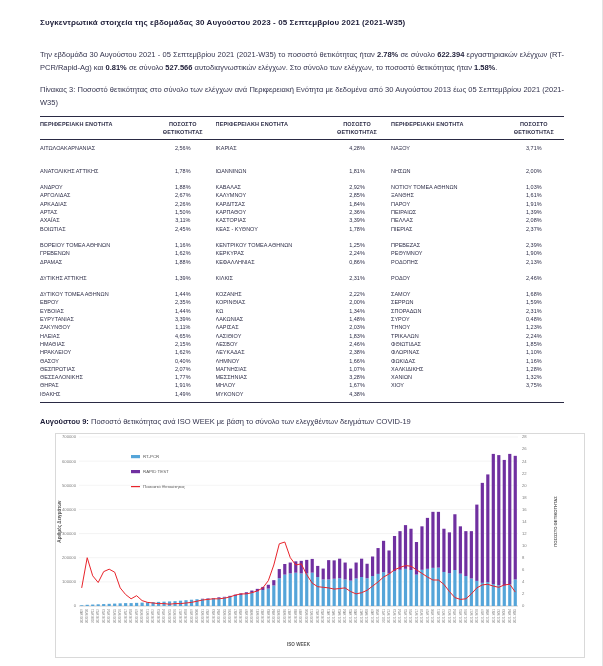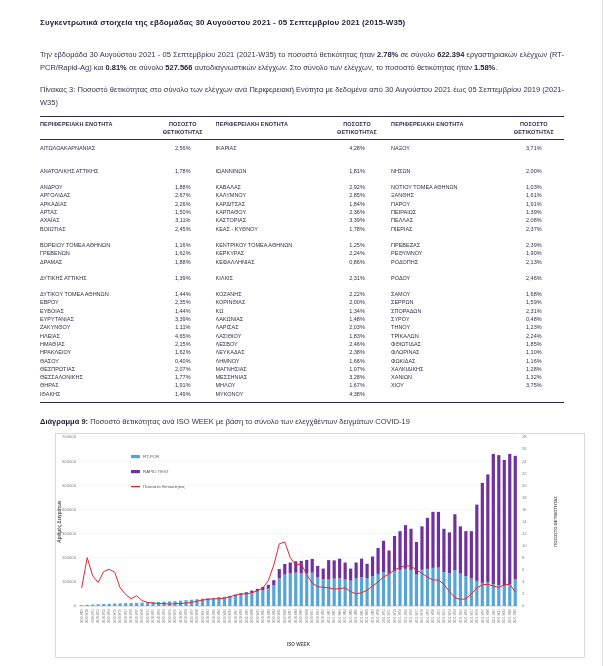--- a/index.html
+++ b/index.html
@@ -27,23 +27,23 @@
   .chart-caption{font-size:7.5px;line-height:13px;margin-top:12px;color:#33334d;}
   .chart-caption b{color:#1d1d38;}
   .chart-panel{margin-left:15px;margin-top:5px;width:528px;height:223px;
                border:1px solid #d9d9d9;background:#fff;}
   svg text{font-family:"Liberation Sans","DejaVu Sans",sans-serif;}
 </style>
 </head>
 <body>
 
 <div class="page">
-  <div class="doc-title">Συγκεντρωτικά στοιχεία της εβδομάδας 30 Αυγούστου 2021 - 05 Σεπτεμβρίου 2021 (2015-W35)</div>
+  <div class="doc-title">Συγκεντρωτικά στοιχεία της εβδομάδας 30 Αυγούστου 2023 - 05 Σεπτεμβρίου 2021 (2021-W35)</div>
   <div class="doc-par"><span>Την εβδομάδα 30 Αυγούστου 2021 - 05 Σεπτεμβρίου 2021 (2021-W35) το ποσοστό θετικότητας ήταν </span><b>2.78%</b><span> σε σύνολο </span><b>622.394</b><span> εργαστηριακών ελέγχων (RT-PCR/Rapid-Ag) και </span><b>0.81%</b><span> σε σύνολο </span><b>527.566</b><span> αυτοδιαγνωστικών ελέγχων. Στο σύνολο των ελέγχων, το ποσοστό θετικότητας ήταν </span><b>1.58%</b><span>.</span></div>
-  <div class="table-caption">Πίνακας 3: Ποσοστό θετικότητας στο σύνολο των ελέγχων ανά Περιφερειακή Ενότητα με δεδομένα από 30 Αυγούστου 2021 έως 05 Σεπτεμβρίου 2019 (2021-W35)</div>
+  <div class="table-caption">Πίνακας 3: Ποσοστό θετικότητας στο σύνολο των ελέγχων ανά Περιφερειακή Ενότητα με δεδομένα από 30 Αυγούστου 2013 έως 05 Σεπτεμβρίου 2021 (2021-W35)</div>
   <div class="ptable">
       <div class="trow thead">
         <div class="name">ΠΕΡΙΦΕΡΕΙΑΚΗ ΕΝΟΤΗΤΑ</div>
         <div class="val">ΠΟΣΟΣΤΟ ΘΕΤΙΚΟΤΗΤΑΣ</div>
         <div class="name">ΠΕΡΙΦΕΡΕΙΑΚΗ ΕΝΟΤΗΤΑ</div>
         <div class="val">ΠΟΣΟΣΤΟ ΘΕΤΙΚΟΤΗΤΑΣ</div>
         <div class="name">ΠΕΡΙΦΕΡΕΙΑΚΗ ΕΝΟΤΗΤΑ</div>
         <div class="val">ΠΟΣΟΣΤΟ ΘΕΤΙΚΟΤΗΤΑΣ</div>
       </div>
       <div class="tgroup">
@@ -253,21 +253,21 @@
           <div class="name">ΙΘΑΚΗΣ</div>
           <div class="val">1,49%</div>
           <div class="name">ΜΥΚΟΝΟΥ</div>
           <div class="val">4,38%</div>
           <div class="name"></div>
           <div class="val"></div>
         </div>
       </div>
     </div>
   <div class="chart-caption">
-    <b>Διάγραμμα 9:</b><span> Ποσοστό θετικότητας ανά ISO WEEK με βάση το σύνολο των ελεγχθέντων δειγμάτων COVID-19</span>
+    <b>Αυγούστου 9:</b><span> Ποσοστό θετικότητας ανά ISO WEEK με βάση το σύνολο των ελεγχθέντων δειγμάτων COVID-19</span>
   </div>
   <div class="chart-panel">
     <svg id="chart-svg" width="526" height="221" viewBox="0 0 526 221" xmlns="http://www.w3.org/2000/svg">
         <line x1="23" y1="172" x2="462" y2="172" stroke="#e9e9e9" stroke-width="0.5"></line>
         <text x="20" y="173.4" text-anchor="end" font-size="4.2" fill="#7f7f7f">0</text>
         <line x1="23" y1="147.85714285714286" x2="462" y2="147.85714285714286" stroke="#e9e9e9" stroke-width="0.5"></line>
         <text x="20" y="149.25714285714287" text-anchor="end" font-size="4.2" fill="#7f7f7f">100000</text>
         <line x1="23" y1="123.71428571428572" x2="462" y2="123.71428571428572" stroke="#e9e9e9" stroke-width="0.5"></line>
         <text x="20" y="125.11428571428573" text-anchor="end" font-size="4.2" fill="#7f7f7f">200000</text>
         <line x1="23" y1="99.57142857142857" x2="462" y2="99.57142857142857" stroke="#e9e9e9" stroke-width="0.5"></line>

